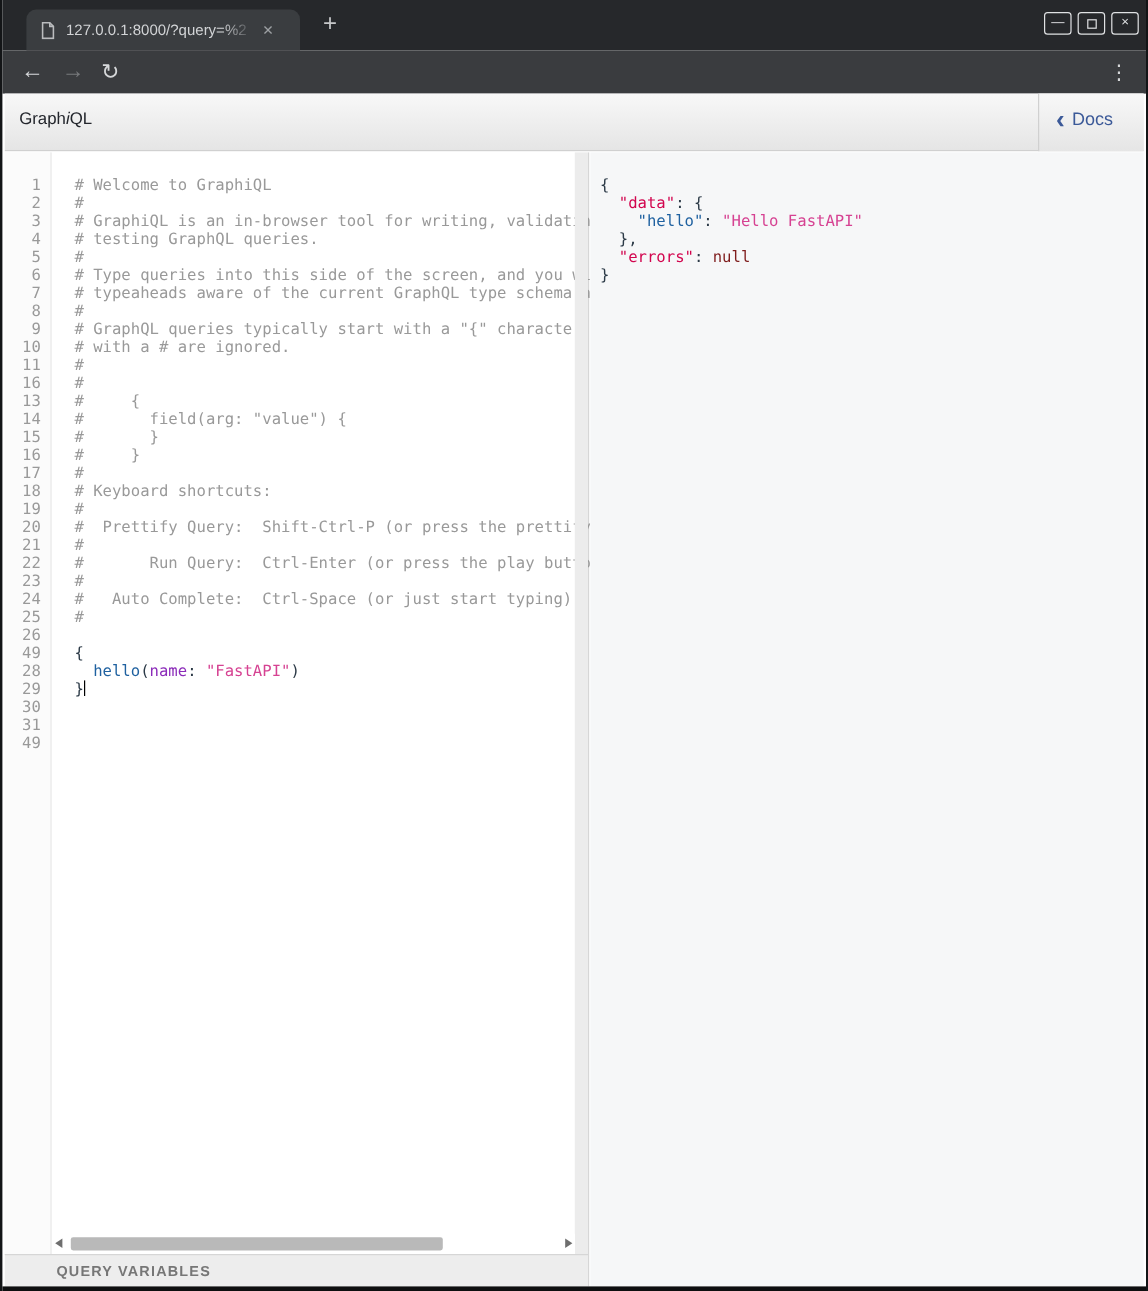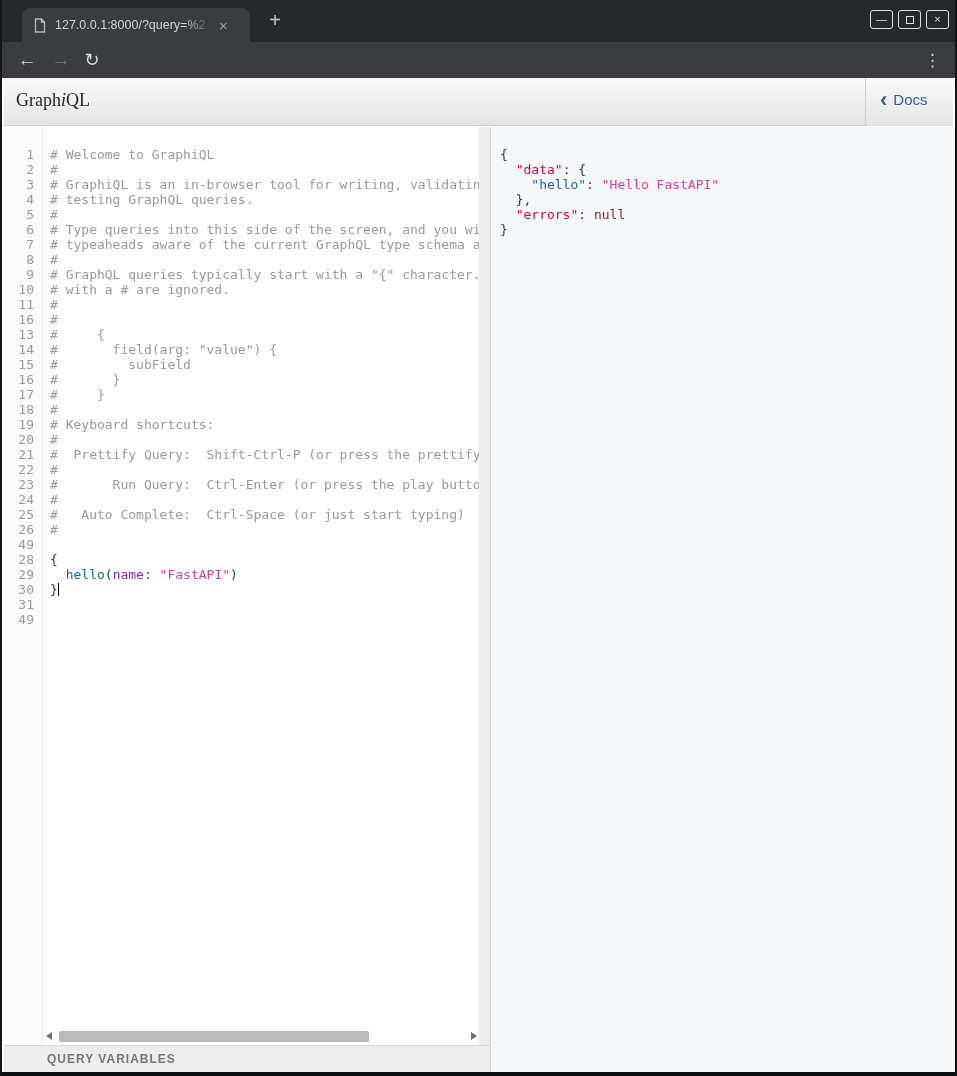--- a/index.html
+++ b/index.html
@@ -39,21 +39,21 @@
   .url-host { color:#e8eaed; }
   .url-rest { color:#9aa0a6; }
   .star-icon { color:#ced0d2; font-size:17px; margin-left:8px; }
   .incog { position:absolute; right:43px; top:50px; }
   .menu-dots { position:absolute; right:14px; top:0; height:36px; display:flex; align-items:center;
                color:#d6d8da; font-size:17px; letter-spacing:0; }
 
   
   .gqlbar { position:absolute; left:2px; top:78px; right:2px; height:48px;
             background:linear-gradient(#f8f8f8, #e5e5e5); border-bottom:1px solid #d0d0d0; }
-  .gql-logo { position:absolute; left:12px; top:12px; font-size:18px; color:#23262c;font-family:Liberation Serif, serif; }
+  .gql-logo { position:absolute; left:12px; top:12px; font-size:14px; color:#23262c; }
   .gql-logo em { font-style:italic; }
   .play-btn { position:absolute; left:122px; top:85px; width:33px; height:33px; border-radius:17px;
               background:linear-gradient(#fdfdfd, #d6d6d6); border:1px solid #adadad;
               display:flex; align-items:center; justify-content:center; }
   .play-tri { width:0; height:0; border-left:11px solid #3c3c3c; border-top:7px solid transparent;
               border-bottom:7px solid transparent; margin-left:4px; }
   .tool-btn { position:absolute; top:89px; height:27px; padding:0 13px; font-size:14px; color:#444;
               background:linear-gradient(#fdfdfd, #dcdcdc); border:1px solid #c3c3c3; border-radius:3px;
               display:flex; align-items:center; font-family:"Liberation Sans", sans-serif; }
   .btn-prettify { left:177px; }
@@ -64,21 +64,21 @@
   .docs-chevron { font-size:22px; font-weight:bold; margin-right:6px; line-height:15px; }
 
   
   .workspace { position:absolute; left:2px; top:127px; right:2px; bottom:4px; }
   .left-section { position:absolute; left:0; top:0; width:487px; height:100%; background:#fff;
                   border-right:1px solid #d6d6d6; }
   .gutter { position:absolute; left:0; top:0; width:39px; height:919px; background:#fbfbfb;
             border-right:1px solid #e8e8e8; padding-top:20px; overflow:hidden; }
   .gutter .ln { height:15px; line-height:15px; font-family:"DejaVu Sans Mono", monospace; font-size:13px;
                 color:#999; text-align:right; padding-right:8px; }
-  .code-area { position:absolute; left:40px; top:0; width:436px; height:919px; overflow:hidden;
+  .code-area { position:absolute; left:52px; top:0; width:436px; height:919px; overflow:hidden;
                padding:20px 0 0 6px; cursor:text; }
   .code-line, .res-line { height:15px; line-height:15px; font-family:"DejaVu Sans Mono", monospace;
                font-size:13px; white-space:pre; }
   .scroll-strip { position:absolute; right:0; top:0; width:11px; height:918px; background:#ececec; }
   .hscroll { position:absolute; left:40px; right:11px; bottom:27px; height:17px; background:#fff; }
   .hs-thumb { position:absolute; left:15px; top:3px; width:310px; height:11px; background:#b9b9b9; border-radius:2px; }
   .hs-left { position:absolute; left:2px; top:4px; width:0; height:0;
              border-right:6px solid #6e6e6e; border-top:4.5px solid transparent; border-bottom:4.5px solid transparent; }
   .hs-right { position:absolute; right:2px; top:4px; width:0; height:0;
               border-left:6px solid #6e6e6e; border-top:4.5px solid transparent; border-bottom:4.5px solid transparent; }
@@ -200,21 +200,20 @@
           <div class="code-line"><span class="t-comment">#</span></div>
           <div class="code-line"><span class="t-comment"># Type queries into this side of the screen, and you will see intelligent</span></div>
           <div class="code-line"><span class="t-comment"># typeaheads aware of the current GraphQL type schema and live syntax and</span></div>
           <div class="code-line"><span class="t-comment">#</span></div>
           <div class="code-line"><span class="t-comment"># GraphQL queries typically start with a "{" character. Lines that starts</span></div>
           <div class="code-line"><span class="t-comment"># with a # are ignored.</span></div>
           <div class="code-line"><span class="t-comment">#</span></div>
           <div class="code-line"><span class="t-comment">#</span></div>
           <div class="code-line"><span class="t-comment">#     {</span></div>
           <div class="code-line"><span class="t-comment">#       field(arg: "value") {</span></div>
-          <div class="code-line"><span class="t-comment">#         subField</span></div>
           <div class="code-line"><span class="t-comment">#       }</span></div>
           <div class="code-line"><span class="t-comment">#     }</span></div>
           <div class="code-line"><span class="t-comment">#</span></div>
           <div class="code-line"><span class="t-comment"># Keyboard shortcuts:</span></div>
           <div class="code-line"><span class="t-comment">#</span></div>
           <div class="code-line"><span class="t-comment">#  Prettify Query:  Shift-Ctrl-P (or press the prettify button above)</span></div>
           <div class="code-line"><span class="t-comment">#</span></div>
           <div class="code-line"><span class="t-comment">#       Run Query:  Ctrl-Enter (or press the play button above)</span></div>
           <div class="code-line"><span class="t-comment">#</span></div>
           <div class="code-line"><span class="t-comment">#   Auto Complete:  Ctrl-Space (or just start typing)</span></div>

